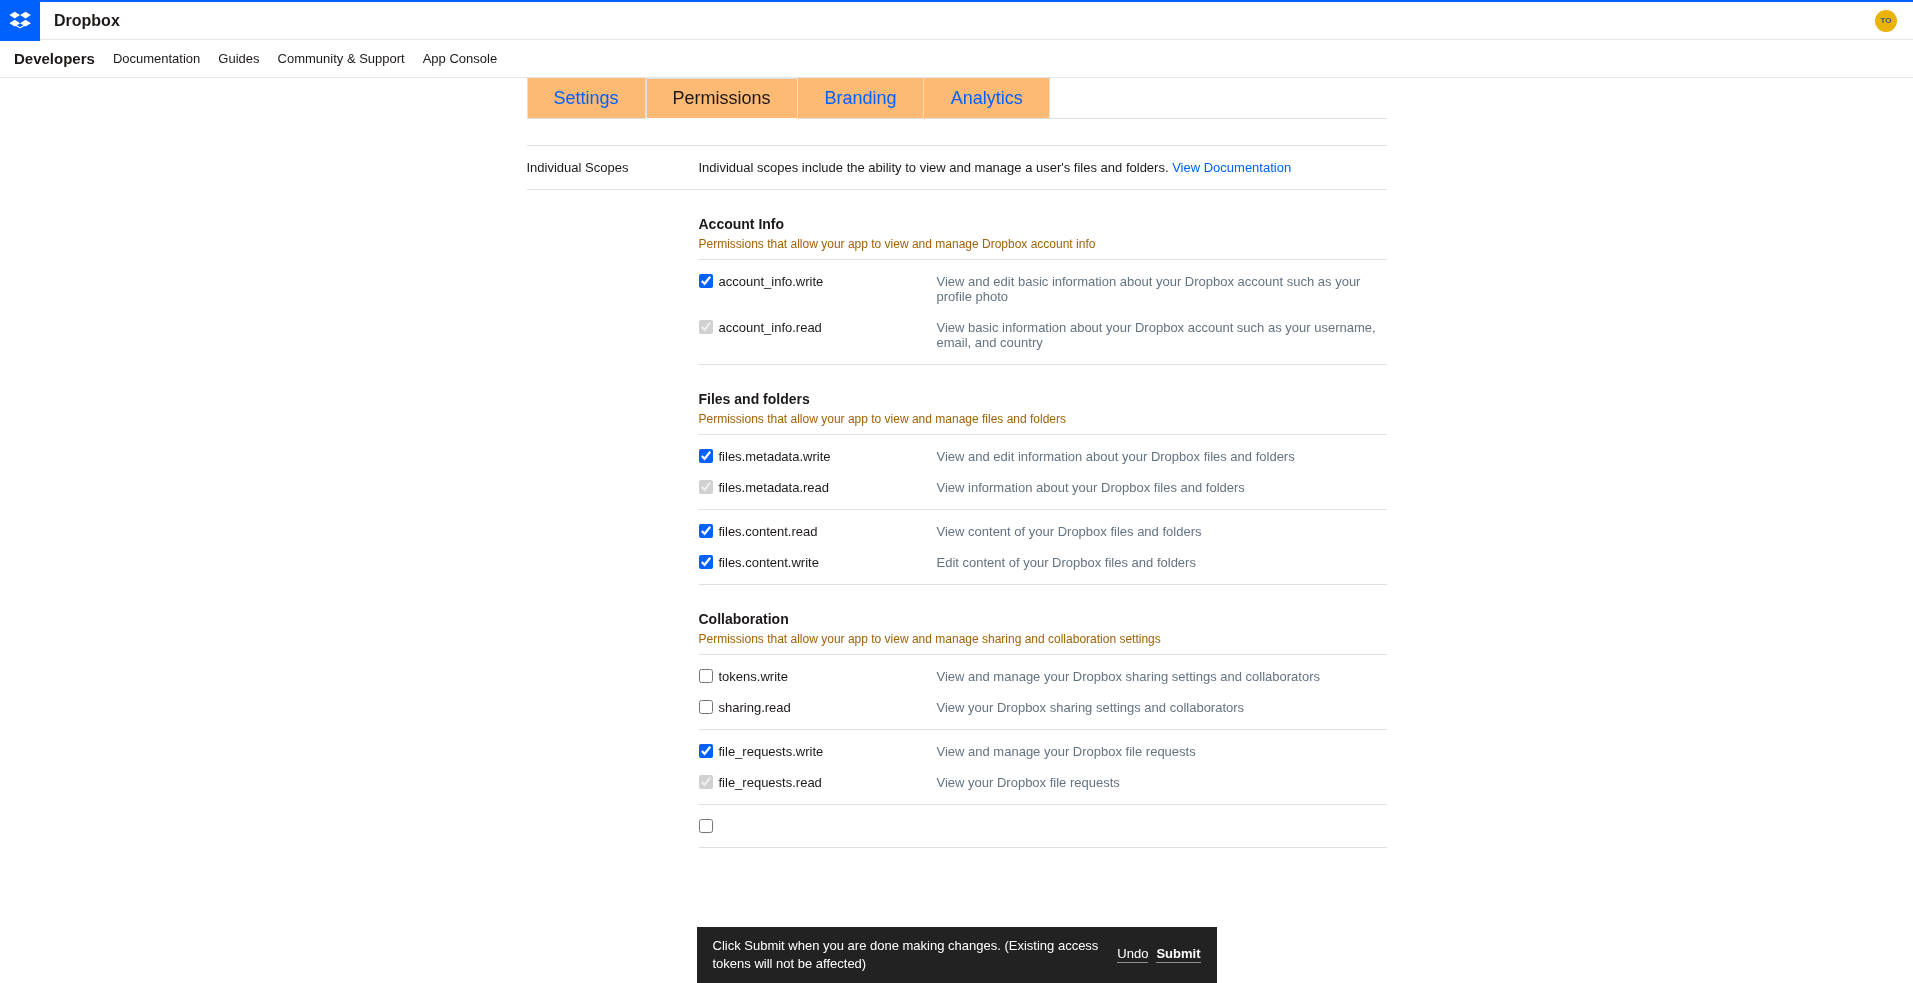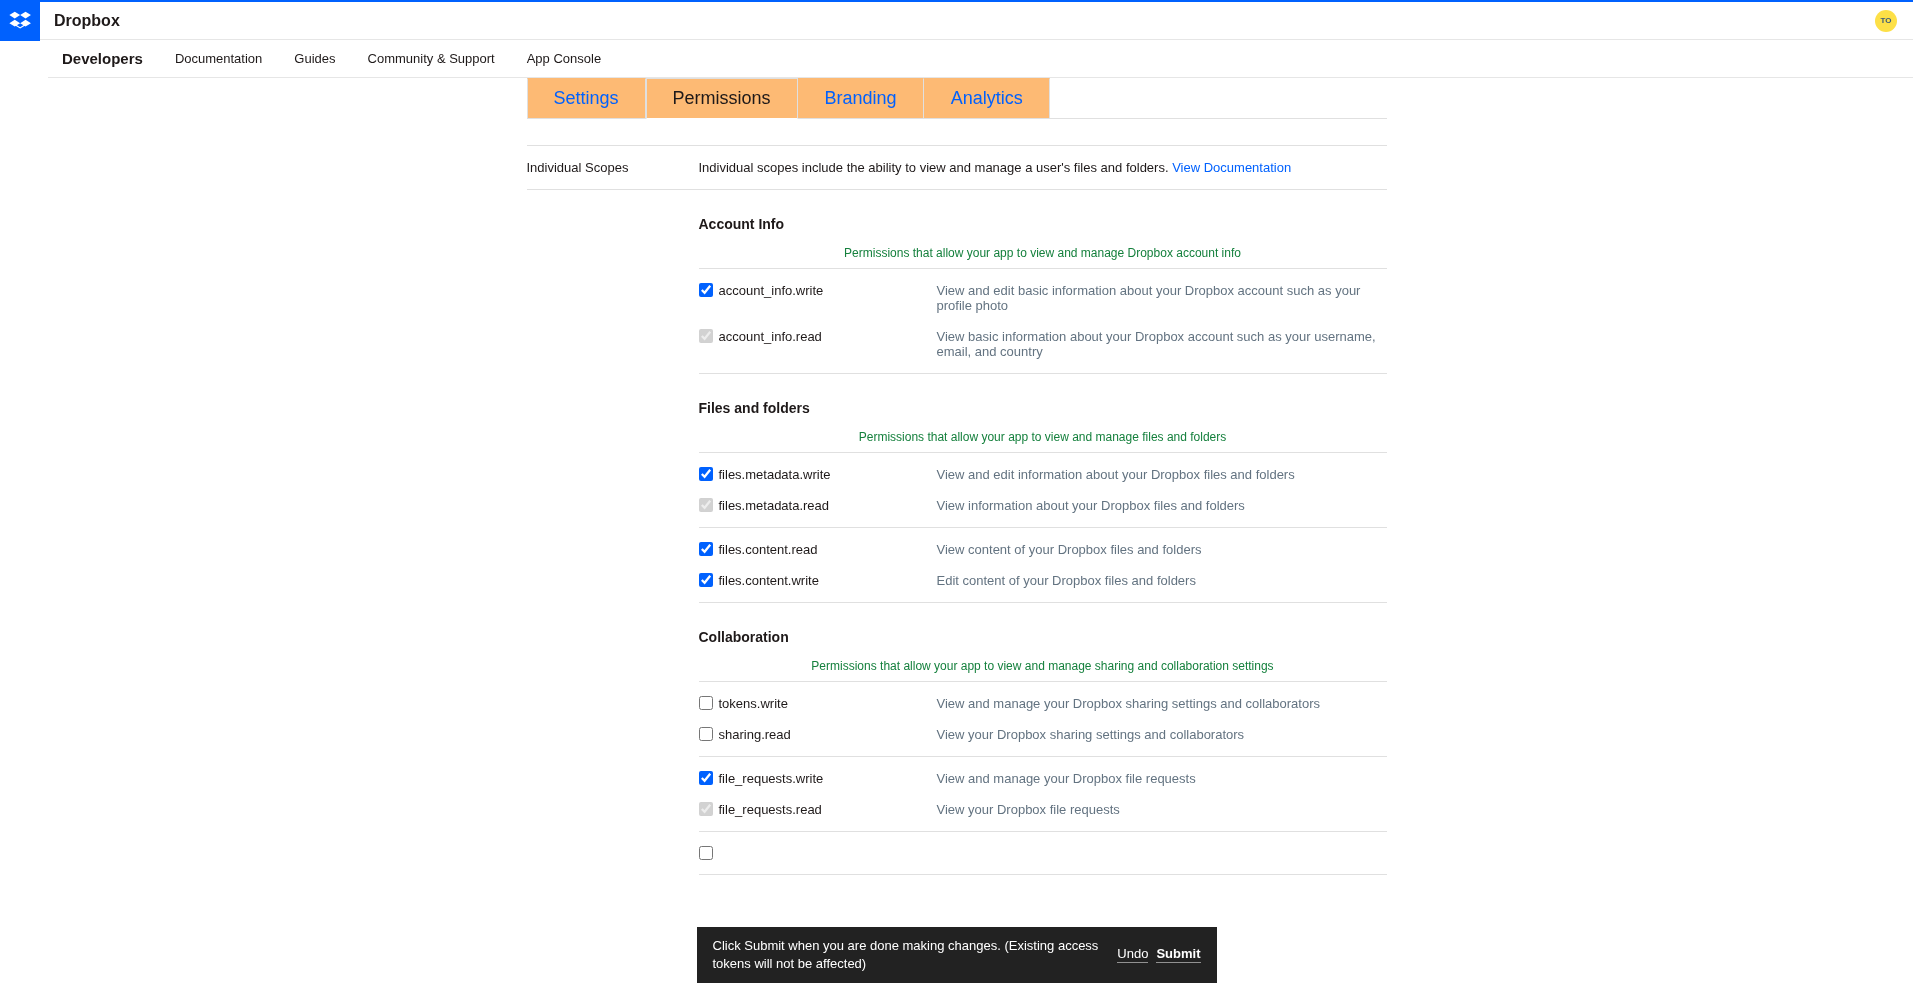--- a/index.html
+++ b/index.html
@@ -3,24 +3,24 @@
 <meta charset="utf-8">
 <style>
 * { margin: 0; padding: 0; box-sizing: border-box; }
 body { font-family: -apple-system, BlinkMacSystemFont, "Segoe UI", Helvetica, Arial, sans-serif; font-size: 13px; color: #1e1919; background: #fff; }
 
 
 .top-header { display: flex; align-items: center; height: 40px; border-top: 2px solid #0061fe; border-bottom: 1px solid #e6e6e6; }
 .logo-box { width: 40px; height: 40px; background: #0061fe; display: flex; align-items: center; justify-content: center; }
 .logo-box svg { width: 24px; height: 24px; }
 .brand-name { font-size: 16px; font-weight: 600; margin-left: 14px; }
-.avatar { margin-left: auto; margin-right: 16px; width: 22px; height: 22px; border-radius: 50%; background: #fde047; display:flex; align-items:center; justify-content:center; font-size: 8px; font-weight:600; color:#3a5a7a; }
+.avatar { margin-left: auto; margin-right: 16px; width: 22px; height: 22px; border-radius: 50%; background: #eab308; display:flex; align-items:center; justify-content:center; font-size: 8px; font-weight:600; color:#3a5a7a; }
 
 
-.nav-bar { display: flex; align-items: center; height: 38px; border-bottom: 1px solid #e6e6e6; padding: 0 14px; gap: 32px; margin-left: 48px; }
+.nav-bar { display: flex; align-items: center; height: 38px; border-bottom: 1px solid #e6e6e6; padding: 0 14px; gap: 18px; }
 .nav-title { font-size: 15px; font-weight: 700; }
 .nav-link { font-size: 13px; color: #1e1919; text-decoration: none; cursor: pointer; }
 
 
 .content { max-width: 860px; margin: 0 auto; padding-top: 0; }
 
 
 .tabs { display: flex; border-bottom: 1px solid #e0e0e0; }
 .tab { padding: 9px 26px; font-size: 18px; color: #0061fe; cursor: pointer; border: 1px solid transparent; border-bottom: none; background: #fdba74; }
 .tab.active { color: #1e1919; border: 1px solid #e0e0e0; border-bottom: 1px solid #fff; margin-bottom: -1px; }
@@ -31,21 +31,21 @@
 .section-divider-top { border-top: 1px solid #e0e0e0; margin-top: 26px; }
 .scopes-row { display: flex; padding: 14px 0; border-bottom: 1px solid #e0e0e0; }
 .scopes-label { width: 172px; font-size: 13px; color: #1e1919; }
 .scopes-desc { font-size: 13px; color: #1e1919; }
 .scopes-desc a { color: #0061fe; text-decoration: none; }
 
 
 .perm-area { margin-left: 172px; }
 .perm-group { margin-top: 26px; }
 .perm-group-title { font-size: 14px; font-weight: 700; color: #1e1919; }
-.perm-group-sub { font-size: 12px; color: #15803d; margin-top: 14px; padding-bottom: 8px; border-bottom: 1px solid #e0e0e0; text-align: center; }
+.perm-group-sub { font-size: 12px; color: #a16207; margin-top: 5px; padding-bottom: 8px; border-bottom: 1px solid #e0e0e0; }
 
 .perm-block { border-bottom: 1px solid #e0e0e0; padding: 6px 0; }
 .perm-row { display: flex; align-items: flex-start; padding: 8px 0; }
 .perm-row .cb { width: 14px; height: 14px; margin-right: 6px; flex-shrink: 0; accent-color: #0061fe; }
 .perm-row .cb:disabled { accent-color: #c0c0c0; }
 .perm-name { width: 218px; font-size: 13px; color: #1e1919; }
 .perm-desc { font-size: 13px; color: #637381; flex: 1; }
 
 
 .toast { position: fixed; left: 50%; transform: translateX(-50%); bottom: 0; width: 520px; background: #222; color: #fff; display: flex; align-items: center; padding: 10px 16px; font-size: 13px; }

